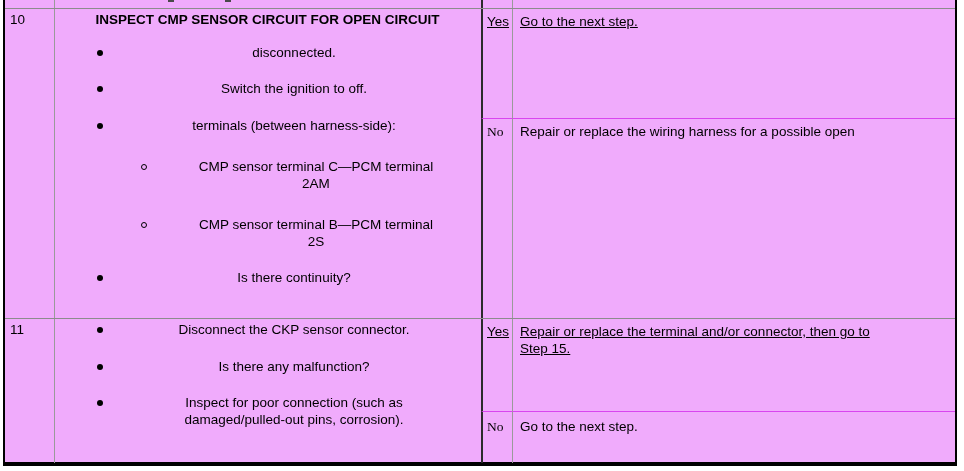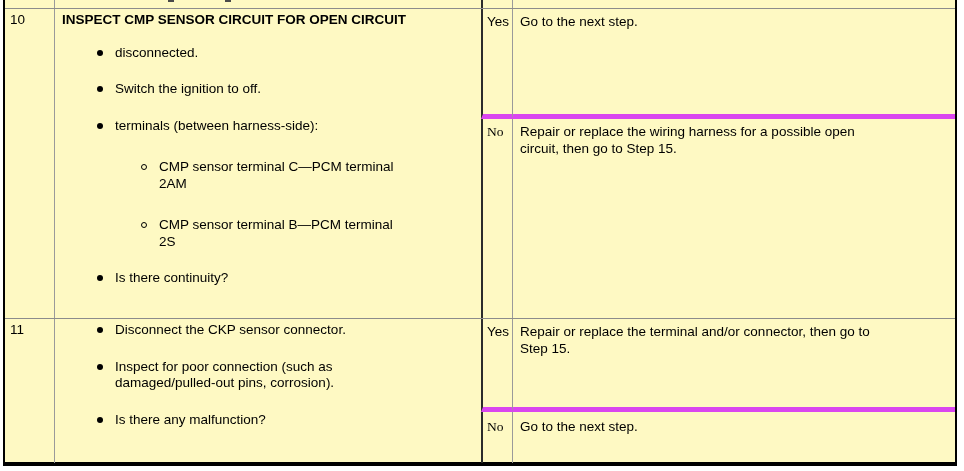--- a/index.html
+++ b/index.html
@@ -1,34 +1,34 @@
 <!DOCTYPE html>
 <html><head>
 <meta charset="utf-8">
 <style>
   html,body{margin:0;padding:0;background:#fff;}
   .page{position:relative;width:964px;height:471px;background:#fff;overflow:hidden;
         font-family:"Liberation Sans",sans-serif;font-size:13.5px;line-height:16.5px;color:#000;}
   .doc-table{position:absolute;left:3px;top:0;width:954px;height:466px;box-sizing:border-box;
-        border-left:2px solid #000;border-right:2px solid #000;border-bottom:4px solid #000;background:#fef9c3;}
+        border-left:2px solid #000;border-right:2px solid #000;border-bottom:4px solid #000;background:#f0abfc;}
   .row{display:grid;grid-template-columns:49px 427px 31px 1fr;box-sizing:border-box;}
   .sliver{height:9px;border-bottom:1px solid #8c8c8c;}
   .steprow{grid-template-rows:var(--yes-h) var(--no-h);}
   .steprow + .steprow{border-top:1px solid #8c8c8c;}
   .cell{box-sizing:border-box;overflow:hidden;position:relative;}
   .col-desc{border-left:1px solid #9a9a9a;}
   .col-yn{border-left:2px solid #2b2b2b;}
   .col-act{border-left:1px solid #9a9a9a;}
   .c-step{grid-area:1/1/3/2;padding:3px 0 0 5px;}
-  .c-desc{grid-area:1/2/3/3;padding:3px 8px 0 7px;}
+  .c-desc{grid-area:1/2/3/3;padding:3px 8px 0 7px;text-align:center;}
   .c-yes-label{grid-area:1/3/2/4;}
   .c-yes-act{grid-area:1/4/2/5;}
   .c-no-label{grid-area:2/3/3/4;font-family:Liberation Serif, serif;}
   .c-no-act{grid-area:2/4/3/5;}
-  .c-yes-label,.c-yes-act{border-bottom:5px solid #d946ef;}
+  .c-yes-label,.c-yes-act{border-bottom:1px solid #d946ef;text-decoration:underline;}
   .yn{padding:5px 0 0 4px;}
   .act{padding:5px 8px 0 7px;}
   .pt7{padding-top:7px;}
   .title{font-weight:bold;margin:0 0 16px 0;white-space:nowrap;}
   .item{position:relative;margin:0 0 20px 53px;}
   .item::before{content:"";position:absolute;left:-18px;top:5px;width:6px;height:6px;border-radius:50%;background:#000;}
   .item.sub{margin-left:97px;margin-top:25px;}
   .item.sub::before{background:transparent;border:1.6px solid #000;width:4.4px;height:4.4px;top:4.6px;}
   .line{display:block;white-space:nowrap;}
   .mark{position:absolute;top:0;height:2px;width:6px;background:#4a4a4a;}
@@ -78,39 +78,38 @@
           </div>
         </div>
       </div>
       <div class="cell col-yn c-yes-label yn">Yes</div>
       <div class="cell col-act c-yes-act act">
         <span class="line">Go to the next step.</span>
       </div>
       <div class="cell col-yn c-no-label yn">No</div>
       <div class="cell col-act c-no-act act">
         <span class="line">Repair or replace the wiring harness for a possible open</span>
-        <span class="line">circuit, then go to Step 15.</span>
       </div>
     </div>
 
     <div class="row steprow" style="--yes-h:93px;--no-h:51px">
       <div class="cell c-step">
         <span>11</span>
       </div>
       <div class="cell col-desc c-desc">
         <div>
           <div class="item">
             <span class="line">Disconnect the CKP sensor connector.</span>
           </div>
           <div class="item">
+            <span class="line">Is there any malfunction?</span>
+          </div>
+          <div class="item">
             <span class="line">Inspect for poor connection (such as</span>
             <span class="line">damaged/pulled-out pins, corrosion).</span>
-          </div>
-          <div class="item">
-            <span class="line">Is there any malfunction?</span>
           </div>
         </div>
       </div>
       <div class="cell col-yn c-yes-label yn">Yes</div>
       <div class="cell col-act c-yes-act act">
         <span class="line">Repair or replace the terminal and/or connector, then go to</span>
         <span class="line">Step 15.</span>
       </div>
       <div class="cell col-yn c-no-label yn pt7">No</div>
       <div class="cell col-act c-no-act act pt7">

